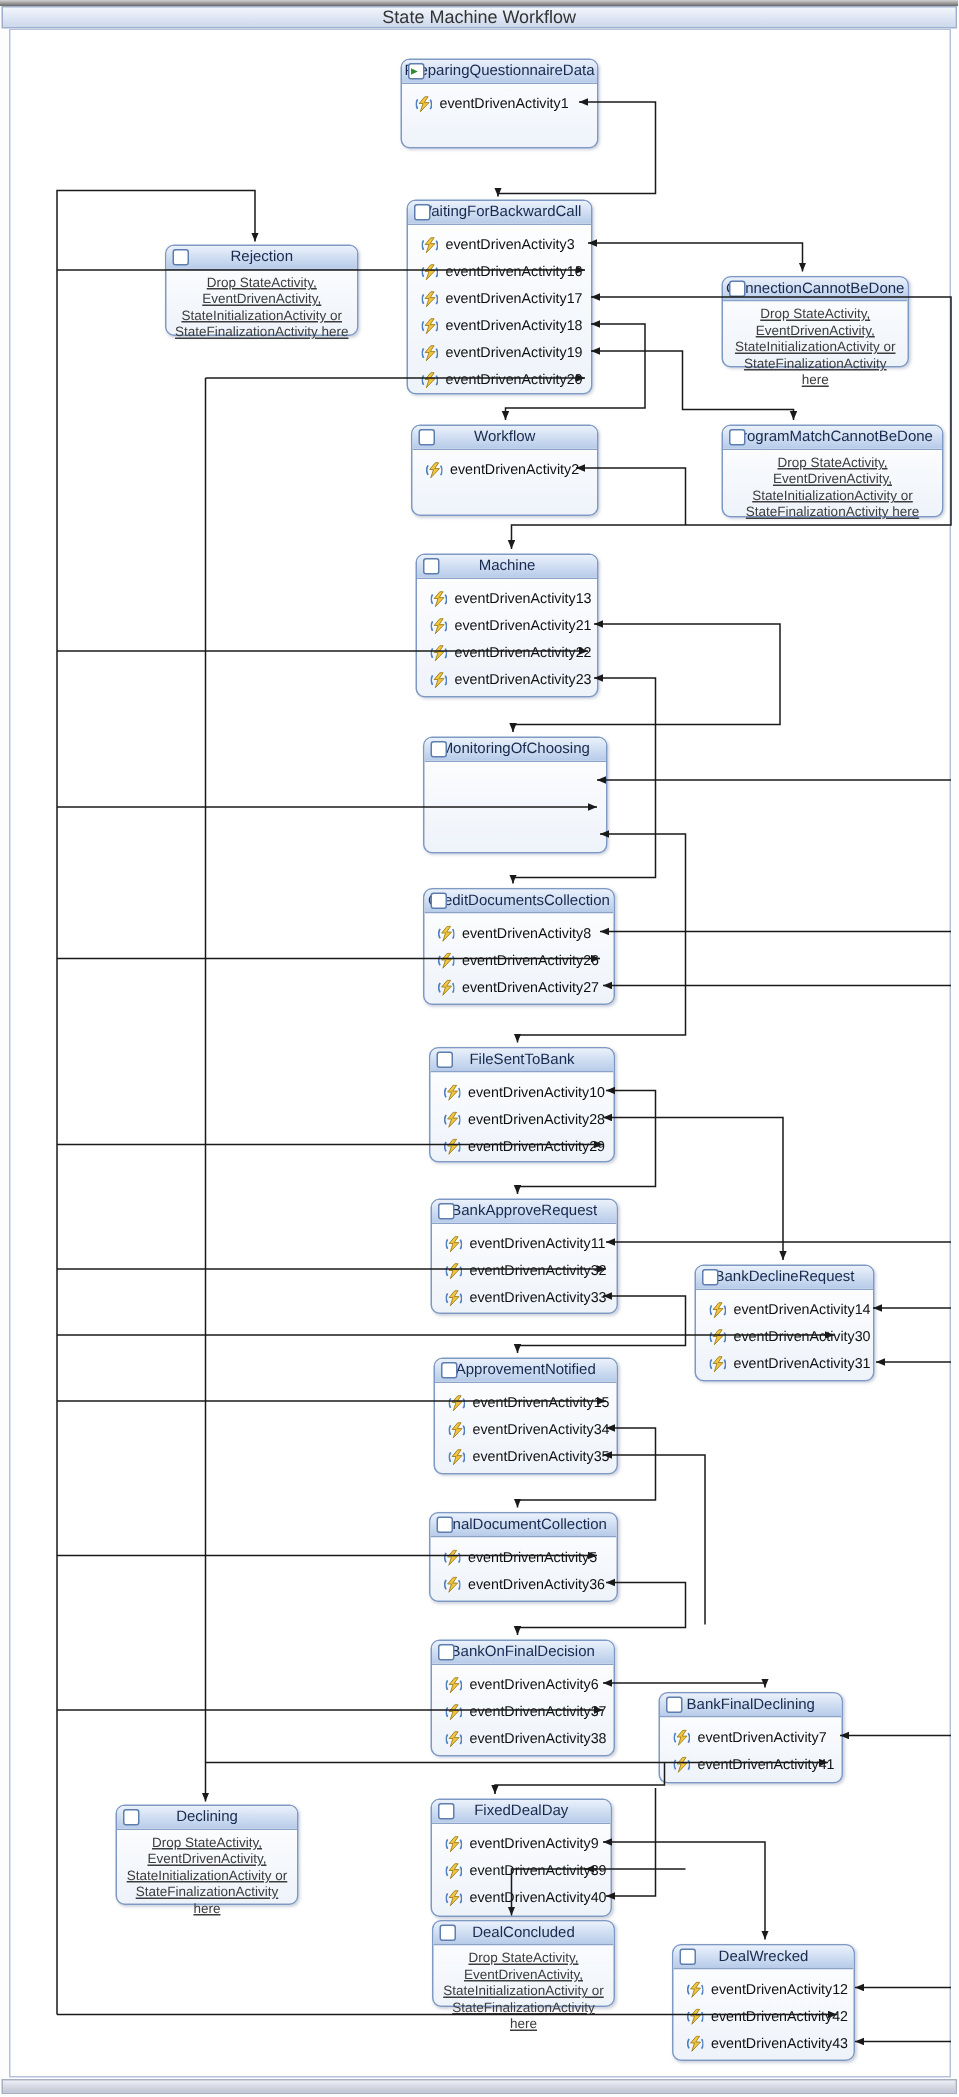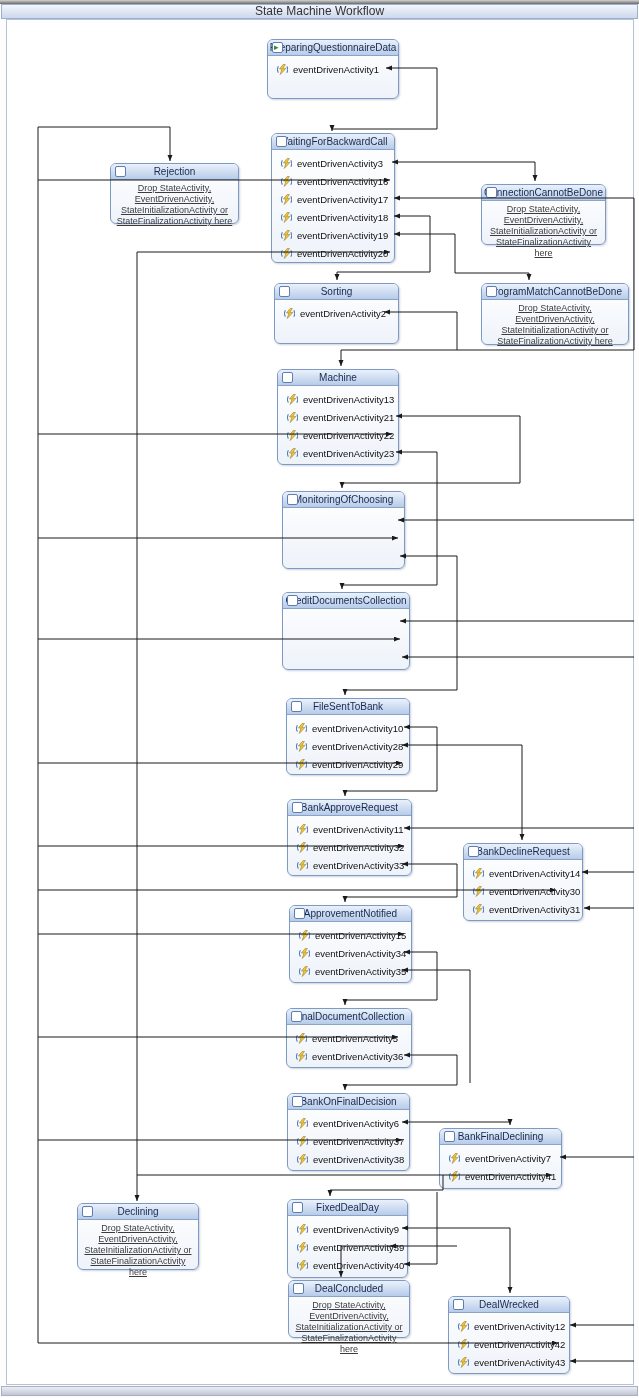--- a/index.html
+++ b/index.html
@@ -104,21 +104,21 @@
     <div class="st-h"><span class="st-ico"></span><span>Rejection</span></div>
     <div class="drop">Drop StateActivity, EventDrivenActivity, StateInitializationActivity or StateFinalizationActivity here</div>
   </div>
 
   <div class="state" style="left:481px;top:184px;width:123px;height:59px">
     <div class="st-h"><span class="st-ico"></span><span>ConnectionCannotBeDone</span></div>
     <div class="drop">Drop StateActivity, EventDrivenActivity, StateInitializationActivity or StateFinalizationActivity here</div>
   </div>
 
   <div class="state" style="left:274px;top:283px;width:123px;height:59px">
-    <div class="st-h"><span class="st-ico"></span><span>Sorting</span></div>
+    <div class="st-h"><span class="st-ico"></span><span>Workflow</span></div>
     <div class="st-b">
       <div class="row">
           <svg class="ed" viewBox="0 0 11 11">
             <use href="#edi"></use>
           </svg>
           <span>eventDrivenActivity2</span>
         </div>
     </div>
   </div>
 
@@ -156,20 +156,40 @@
         </div>
     </div>
   </div>
 
   <div class="state" style="left:282px;top:491px;width:121px;height:76px">
     <div class="st-h"><span class="st-ico"></span><span>MonitoringOfChoosing</span></div>
   </div>
 
   <div class="state" style="left:282px;top:592px;width:126px;height:76px">
     <div class="st-h"><span class="st-ico"></span><span>CreditDocumentsCollection</span></div>
+    <div class="st-b">
+      <div class="row">
+          <svg class="ed" viewBox="0 0 11 11">
+            <use href="#edi"></use>
+          </svg>
+          <span>eventDrivenActivity8</span>
+        </div>
+      <div class="row">
+          <svg class="ed" viewBox="0 0 11 11">
+            <use href="#edi"></use>
+          </svg>
+          <span>eventDrivenActivity26</span>
+        </div>
+      <div class="row">
+          <svg class="ed" viewBox="0 0 11 11">
+            <use href="#edi"></use>
+          </svg>
+          <span>eventDrivenActivity27</span>
+        </div>
+    </div>
   </div>
 
   <div class="state" style="left:286px;top:698px;width:122px;height:75px">
     <div class="st-h"><span class="st-ico"></span><span>FileSentToBank</span></div>
     <div class="st-b">
       <div class="row">
           <svg class="ed" viewBox="0 0 11 11">
             <use href="#edi"></use>
           </svg>
           <span>eventDrivenActivity10</span>

